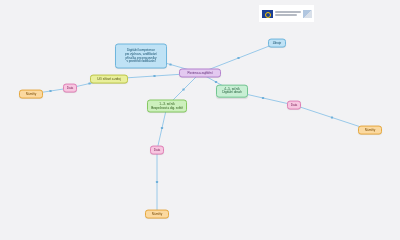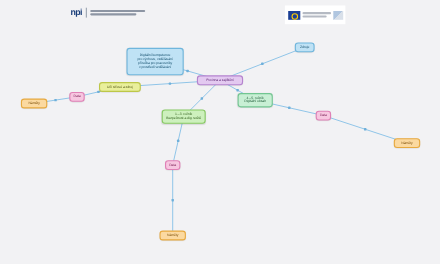--- a/index.html
+++ b/index.html
@@ -140,28 +140,20 @@
   .node.yellow { background: #e9ef9b; border-color: #bdc748; color: #4f5410; }
   .node.pink   { background: #f7c6e0; border-color: #e080b6; color: #7a1f55; }
   .node.orange { background: #fbd9a0; border-color: #e7a93f; color: #7a4c06; }
 </style>
 </head>
 <body>
 
 <div id="page">
 
   <div id="header">
-    <div class="logo-wrap">
-      <div class="logo-mark">npi</div>
-      <div class="logo-rule"></div>
-      <div class="logo-lines">
-        <div class="logo-line l1"></div>
-        <div class="logo-line l2"></div>
-      </div>
-    </div>
 
     <div class="eu-badge">
       <div class="eu-flag"></div>
       <div class="eu-text">
         <div class="logo-line e1"></div>
         <div class="logo-line e2"></div>
       </div>
       <div class="eu-mark"></div>
     </div>
   </div>

